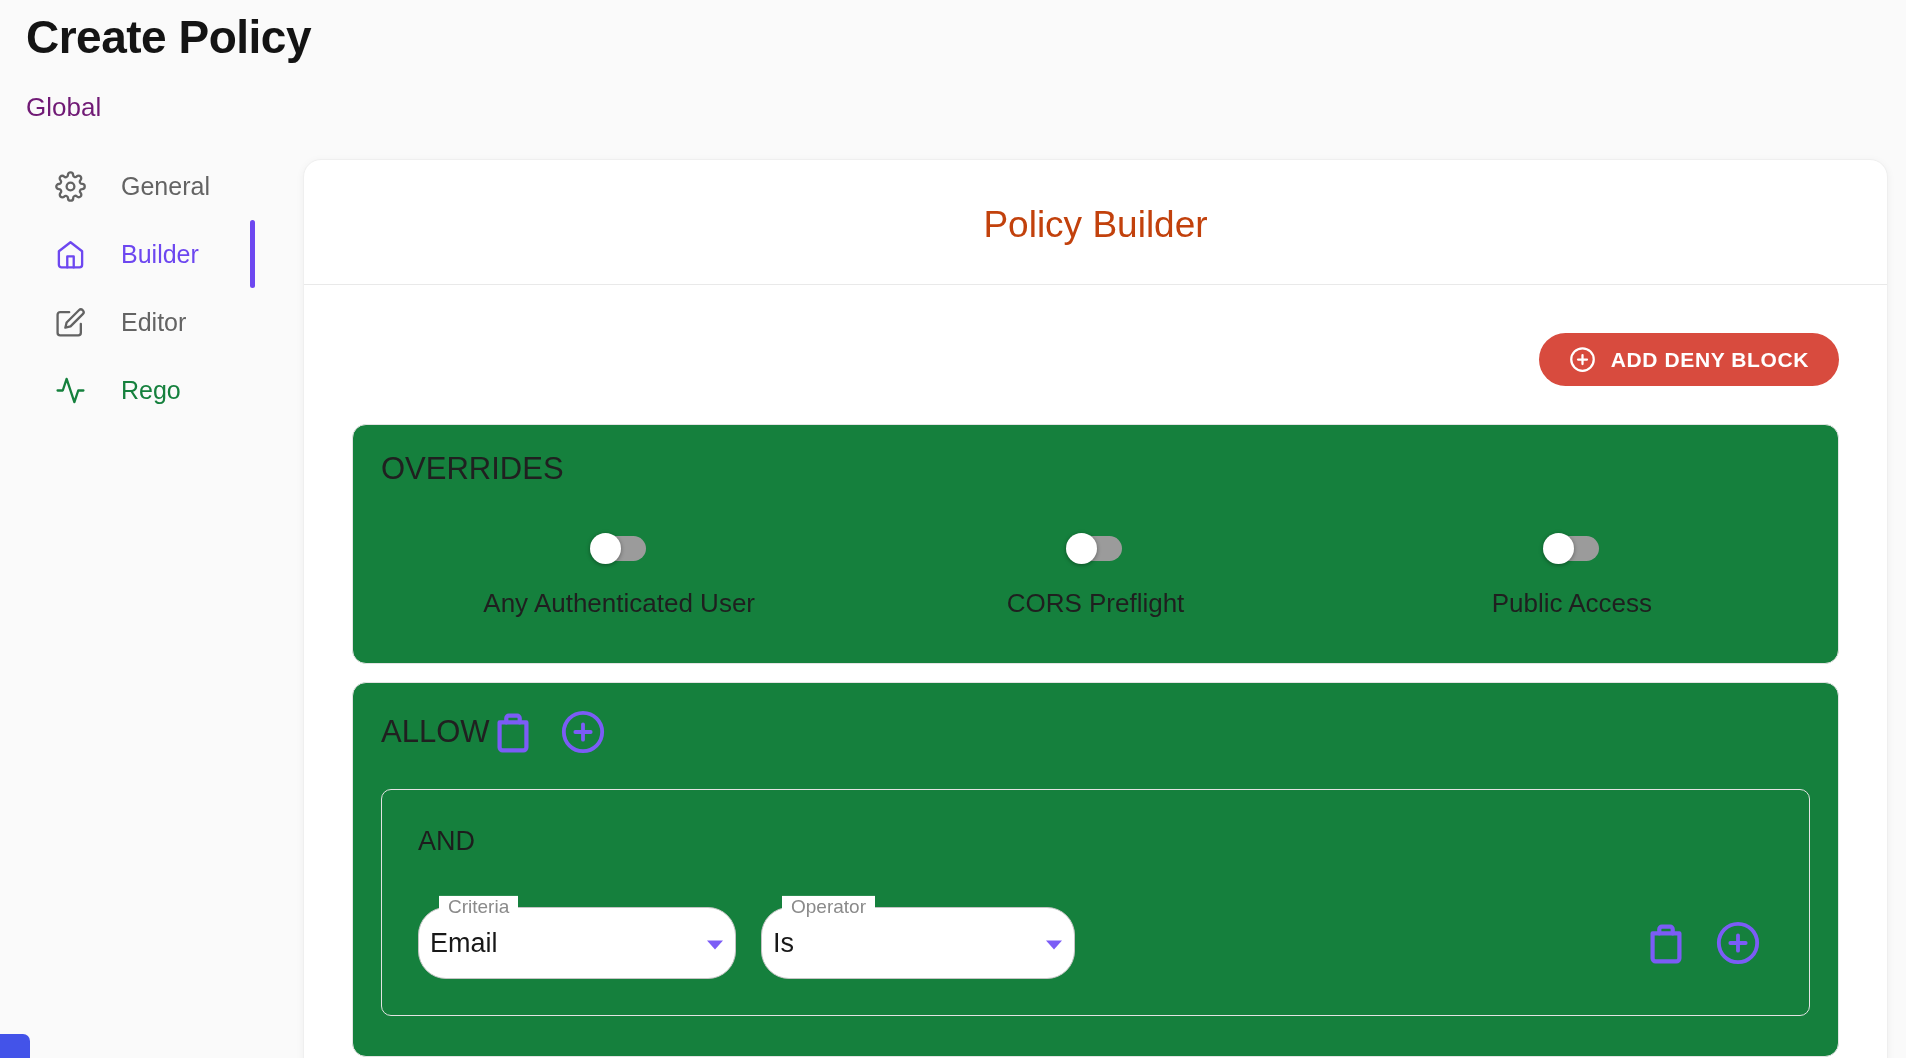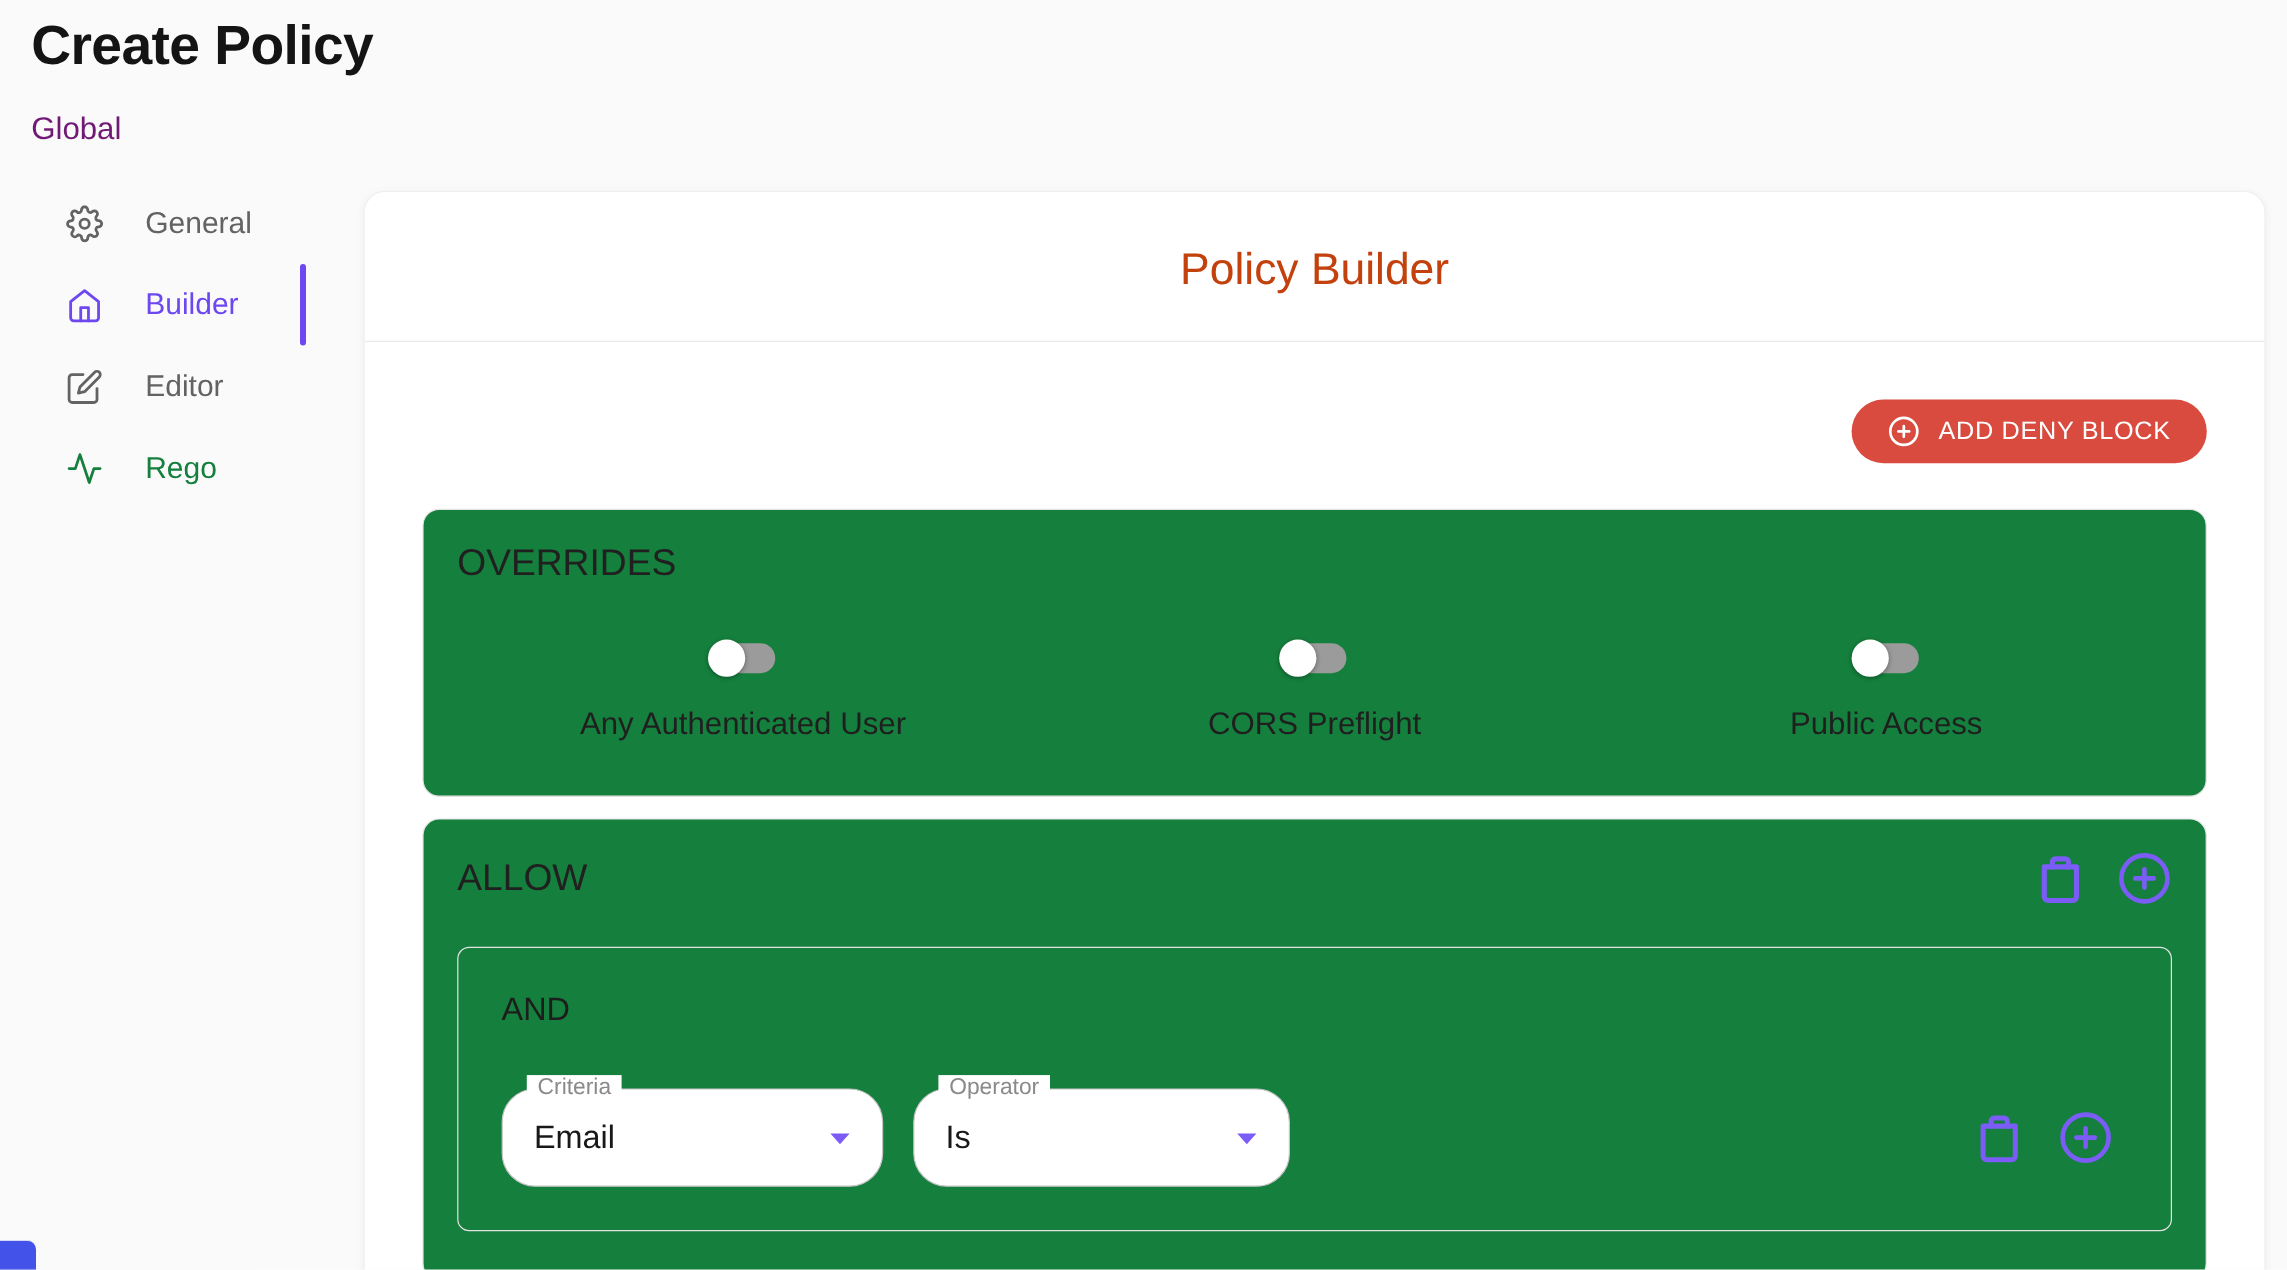--- a/index.html
+++ b/index.html
@@ -26,31 +26,31 @@
   
   .card { flex:1; background:#ffffff; border:1px solid #efefef; border-radius:18px;
     box-shadow:0 2px 8px rgba(0,0,0,0.05); min-height:901px; }
   .card-header { padding:44px 48px 38px; border-bottom:1px solid #e9e9e9; }
   .card-title { font-size:37px; font-weight:400; color:#c2410c;text-align:center; }
   .card-body { padding:0 48px 43px; }
 
   .actions-row { display:flex; justify-content:flex-end; gap:20px; margin-top:48px; }
   .pill-btn { display:flex; align-items:center; gap:15px; height:53px; border:none;
     border-radius:27px; padding:0 30px; color:#fff; font-family:"Liberation Sans",sans-serif;
-    font-size:21px; font-weight:400; letter-spacing:0.6px; cursor:pointer; }
+    font-size:21px; font-weight:700; letter-spacing:0.6px; cursor:pointer; }
   .pill-btn .btn-icon { width:27px; height:27px; }
   .btn-deny  { background:#d84b3e; }
   .btn-allow { background:#5aa35c; }
 
   .section { border:1px solid #e3e3e3; border-radius:14px; background:#15803d;
     padding:26px 28px 32px; }
   .section-overrides { margin-top:38px; }
   .section-allow { margin-top:18px; padding-bottom:40px; }
   .section-title { font-size:31px; font-weight:400; color:#202020; }
-  .section-head { display:flex; align-items:center; justify-content:space-between; }
+  .section-head { display:flex; align-items:center; justify-content:flex-start; }
   .icon-actions { display:flex; align-items:center; gap:24px; }
   .icon-btn { width:46px; height:46px; border:none; background:none; padding:0;
     color:#7b5cf6; cursor:pointer; }
   .icon-btn svg { width:100%; height:100%; }
 
   
   .toggles-row { display:grid; grid-template-columns:repeat(3,1fr);
     margin-top:46px; padding-bottom:12px; }
   .toggle-group { display:flex; align-items:center; gap:24px;flex-direction:column; }
   .switch { position:relative; width:58px; height:31px; flex:none; cursor:pointer; }
@@ -58,22 +58,22 @@
     border-radius:13px; background:#9b9b9b; }
   .switch .thumb { position:absolute; left:0; top:0; width:31px; height:31px;
     border-radius:50%; background:#fff; box-shadow:0 1px 4px rgba(0,0,0,0.38); }
   .toggle-label { font-size:26px; color:#1f1f1f; }
 
   
   .group-card { border:1px solid #e3e3e3; border-radius:10px; margin-top:34px;
     padding:36px 36px 36px 36px; }
   .logic-label { font-size:27px; color:#1d1d1d; }
   .cond-row { display:flex; align-items:center; gap:25px; margin-top:50px; }
-  .field { position:relative; height:82px; border:1px solid #c4c4c4; border-radius:28px;
-    display:flex; align-items:center; padding:0 26px; background:#fff;justify-content:flex-end; }
+  .field { position:relative; height:72px; border:1px solid #c4c4c4; border-radius:28px;
+    display:flex; align-items:center; padding:0 11px; background:#fff;justify-content:flex-end; }
   .field.clickable { cursor:pointer; }
   .float-label { position:absolute; top:0; left:20px; transform:translateY(-55%);
     background:#fff; padding:0 9px; font-size:19px; color:#8a8a8a; white-space:nowrap; }
   .field-value { font-size:27px; color:#181818; }
   .caret { margin-left:auto; width:18px; height:12px; color:#7b5cf6; }
   .w-criteria { width:318px; flex:none; }
   .w-operator { width:314px; flex:none; }
   .w-value { width:447px; flex:none; }
   .field input { border:none; outline:none; width:100%; font-family:"Liberation Sans",sans-serif;
     font-size:27px; color:#181818; background:transparent; }

